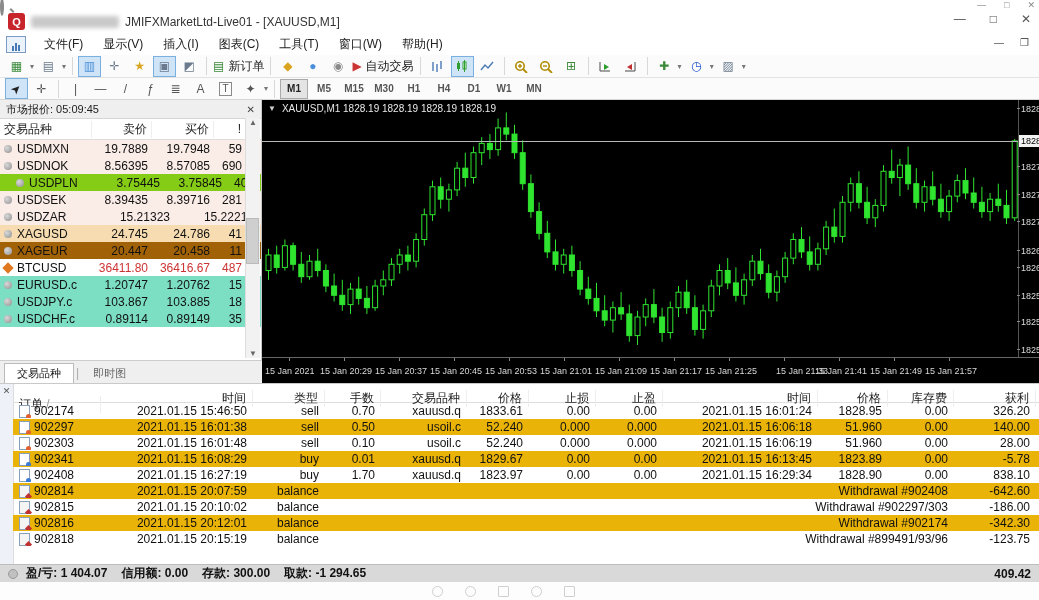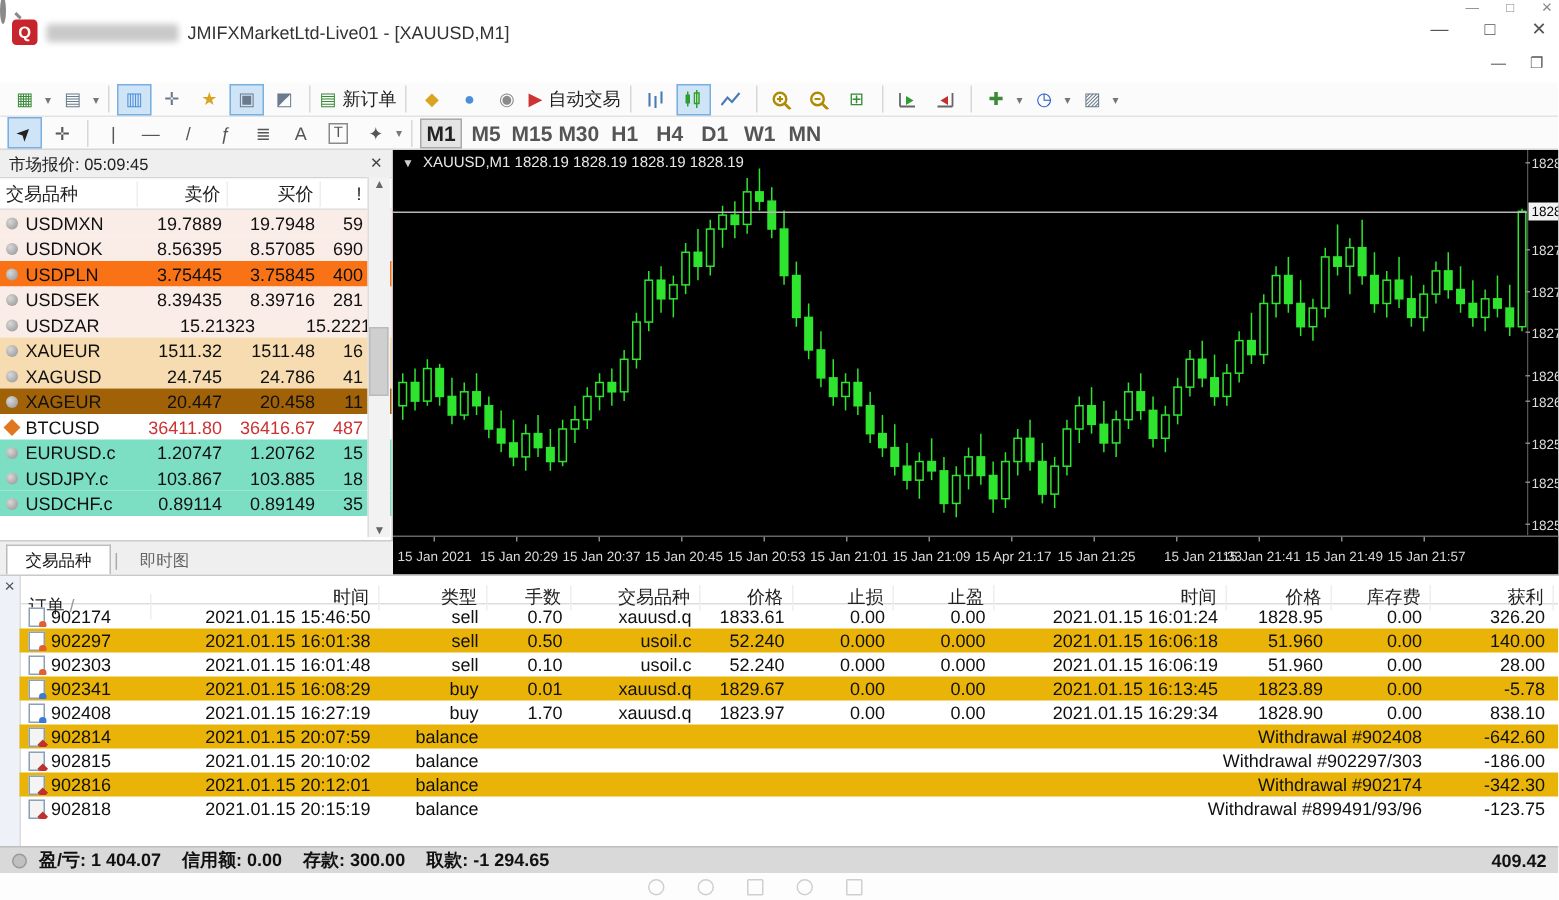--- a/index.html
+++ b/index.html
@@ -26,21 +26,21 @@
     display:flex;align-items:center;padding-left:4px;box-sizing:border-box;}
   #toolbar2{left:0;top:78px;width:1039px;height:22px;background:#fbfbfb;border-bottom:1px solid #d6d6d6;
     display:flex;align-items:center;padding-left:4px;box-sizing:border-box;}
   .tbtn{height:19px;min-width:21px;display:inline-flex;align-items:center;justify-content:center;
     border:1px solid transparent;margin:0 1px;color:#5a6a7a;font-size:12px;position:relative;cursor:default;}
   .tbtn.active{background:#cfe4f7;border-color:#7ab0e0;}
   .tbtn .lbl{font-size:12px;color:#222;margin-left:4px;}
   .dd{font-size:8px;color:#777;margin:0 2px 0 1px;cursor:default;}
   .sep{width:0;border-left:1px solid #d8d8d8;height:18px;margin:0 4px;}
   .tfbtn{height:18px;min-width:26px;display:inline-flex;align-items:center;justify-content:center;
-    font-size:14px;font-weight:bold;color:#555;border:1px solid transparent;margin:0 1px;cursor:default;}
+    font-size:10px;font-weight:bold;color:#555;border:1px solid transparent;margin:0 1px;cursor:default;}
   .tfbtn.active{background:#e4e4e4;border-color:#aaa;color:#222;}
   .boxedT{border:1px solid #8a8a8a;padding:0 2px;font-size:10px;line-height:12px;}
   .minisvg{display:block;}
   .lens{width:9px;height:9px;border:2px solid #8a8a8a;border-radius:50%;position:relative;}
   .lens:after{content:"";position:absolute;width:2px;height:5px;background:#8a8a8a;transform:rotate(-45deg);left:9px;top:8px;}
   
   #marketwatch{left:0;top:100px;width:262px;height:283px;background:#fff;border-right:1px solid #c9c9c9;box-sizing:border-box;}
   #mw-title{height:18px;background:#efefef;border-bottom:1px solid #d5d5d5;display:flex;align-items:center;
     padding:0 6px;font-size:11px;color:#222;justify-content:space-between;}
   #mw-title .close{color:#444;font-size:10px;cursor:default;}
@@ -122,20 +122,36 @@
     <div class="applogo">Q</div>
     <div class="redact"></div>
     <div class="title">JMIFXMarketLtd-Live01 - [XAUUSD,M1]</div>
     <div class="winctl" id="app-ctl">
         <span>—</span>
         <span>□</span>
         <span>✕</span>
       </div>
   </div>
 
+  <div class="abs" id="menubar">
+    <div class="chart-sysicon">
+        <i style="height:5px"></i>
+        <i style="height:8px"></i>
+        <i style="height:6px"></i>
+      </div>
+    <div id="menu-items" style="display: flex;">
+        <div class="menu-item">文件(F)</div>
+        <div class="menu-item">显示(V)</div>
+        <div class="menu-item">插入(I)</div>
+        <div class="menu-item">图表(C)</div>
+        <div class="menu-item">工具(T)</div>
+        <div class="menu-item">窗口(W)</div>
+        <div class="menu-item">帮助(H)</div>
+      </div>
+  </div>
   <div class="winctl abs" id="child-ctl" style="right:10px;top:37px;display:flex;gap:16px;color:#555;font-size:10px;">
       <span>—</span>
       <span>❐</span>
     </div>
 
   <div class="abs" id="toolbar1">
       <div class="tbtn">
         <span style="color: rgb(58, 138, 58);">▦</span>
       </div>
       <span class="dd">▾</span>
@@ -319,21 +335,21 @@
         </div>
         <div class="mwrow" style="background: rgb(250, 236, 231);">
           <div class="sym">
             <span class="dotic"></span>
             <span>USDNOK</span>
           </div>
           <div>8.56395</div>
           <div>8.57085</div>
           <div>690</div>
         </div>
-        <div class="mwrow" style="background: #f97316;">
+        <div class="mwrow" style="background: #84cc16; padding-left: 12px;">
           <div class="sym">
             <span class="dotic"></span>
             <span>USDPLN</span>
           </div>
           <div>3.75445</div>
           <div>3.75845</div>
           <div>400</div>
         </div>
         <div class="mwrow" style="background: rgb(250, 236, 231);">
           <div class="sym">
@@ -345,29 +361,20 @@
           <div>281</div>
         </div>
         <div class="mwrow" style="background: rgb(250, 236, 231); gap: 22px;">
           <div class="sym">
             <span class="dotic"></span>
             <span>USDZAR</span>
           </div>
           <div>15.21323</div>
           <div>15.22217</div>
           <div>894</div>
-        </div>
-        <div class="mwrow" style="background: rgb(246, 220, 176);">
-          <div class="sym">
-            <span class="dotic"></span>
-            <span>XAUEUR</span>
-          </div>
-          <div>1511.32</div>
-          <div>1511.48</div>
-          <div>16</div>
         </div>
         <div class="mwrow" style="background: rgb(246, 220, 176);">
           <div class="sym">
             <span class="dotic"></span>
             <span>XAGUSD</span>
           </div>
           <div>24.745</div>
           <div>24.786</div>
           <div>41</div>
         </div>
@@ -644,21 +651,21 @@
         <div class="ttick" style="left: 113px;">15 Jan 20:37</div>
         <div class="tmark" style="left: 192px;"></div>
         <div class="ttick" style="left: 168px;">15 Jan 20:45</div>
         <div class="tmark" style="left: 247px;"></div>
         <div class="ttick" style="left: 223px;">15 Jan 20:53</div>
         <div class="tmark" style="left: 302px;"></div>
         <div class="ttick" style="left: 278px;">15 Jan 21:01</div>
         <div class="tmark" style="left: 357px;"></div>
         <div class="ttick" style="left: 333px;">15 Jan 21:09</div>
         <div class="tmark" style="left: 412px;"></div>
-        <div class="ttick" style="left: 388px;">15 Apr 21:17</div>
+        <div class="ttick" style="left: 388px;">15 Jan 21:17</div>
         <div class="tmark" style="left: 467px;"></div>
         <div class="ttick" style="left: 443px;">15 Jan 21:25</div>
         <div class="tmark" style="left: 522px;"></div>
         <div class="ttick" style="left: 514px;">15 Jan 21:33</div>
         <div class="tmark" style="left: 577px;"></div>
         <div class="ttick" style="left: 553px;">15 Jan 21:41</div>
         <div class="tmark" style="left: 632px;"></div>
         <div class="ttick" style="left: 608px;">15 Jan 21:49</div>
         <div class="tmark" style="left: 687px;"></div>
         <div class="ttick" style="left: 663px;">15 Jan 21:57</div>

